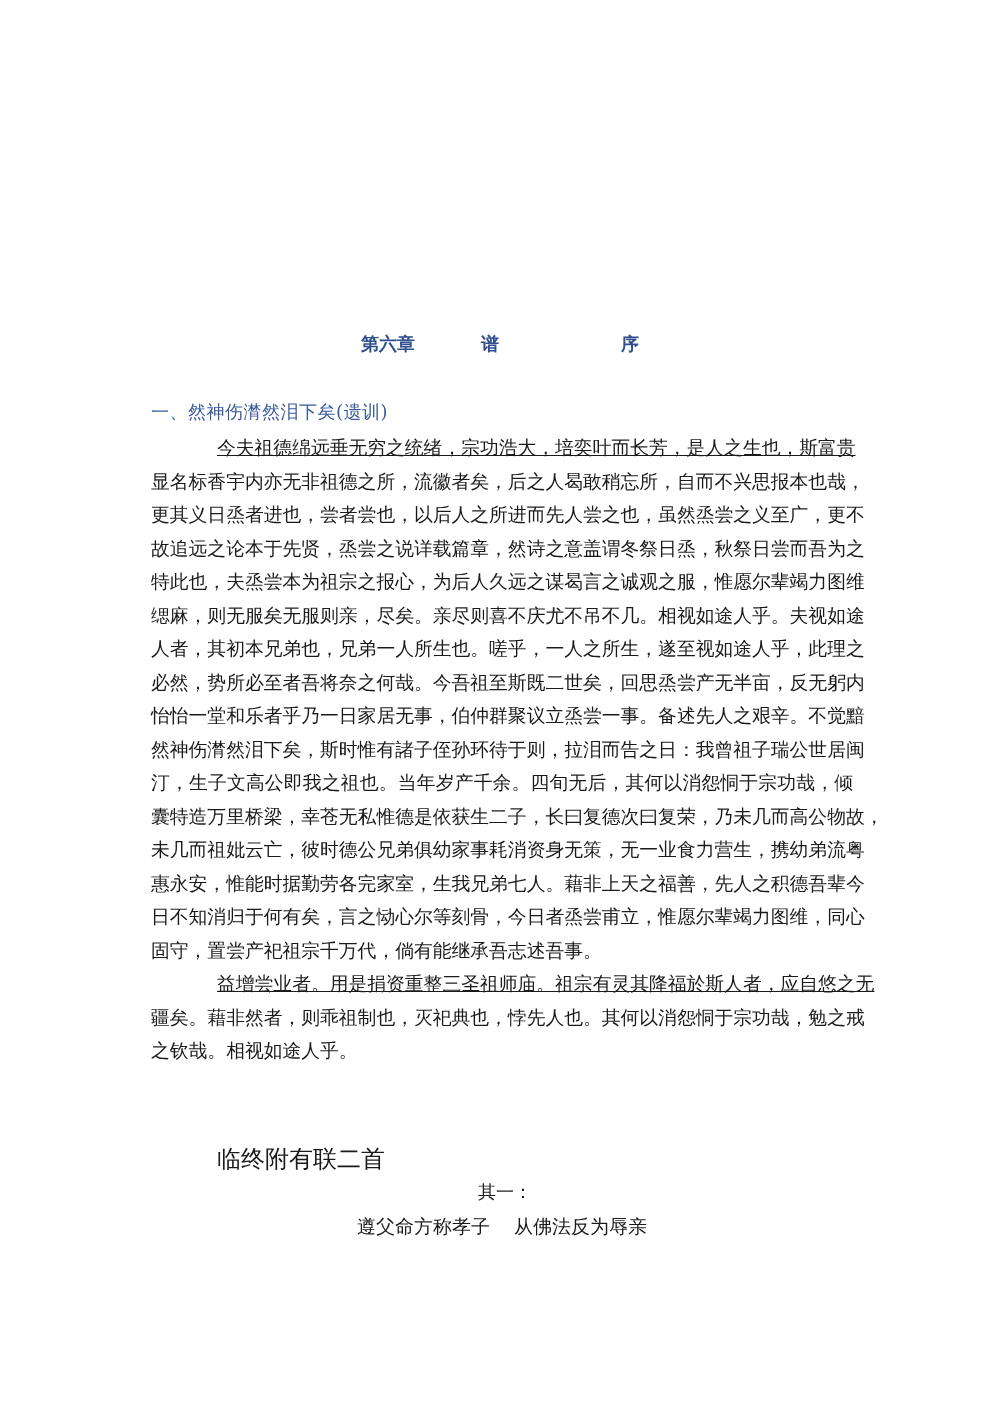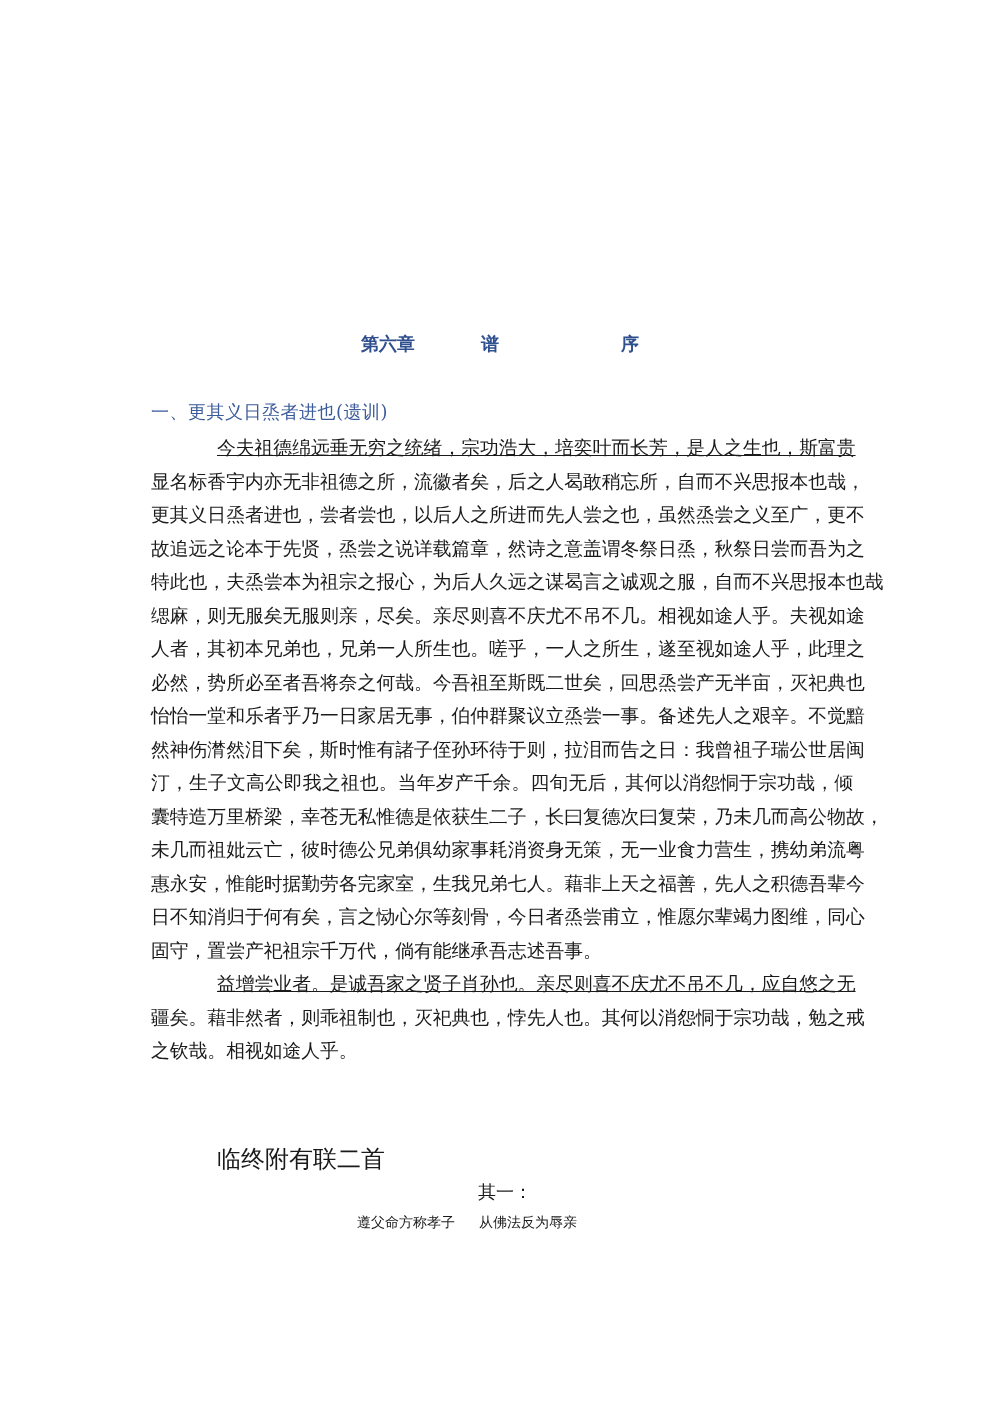--- a/index.html
+++ b/index.html
@@ -85,60 +85,60 @@
       width: 1000px;
       text-align: center;
       font-size: 18px;
       padding-left: 0;
     }
     .couplet-label span { margin-left: 10px; }
     .couplet-lines {
       position: absolute;
       top: 1214px;
       left: 357px;
-      font-size: 14px;
+      font-size: 19px;
       white-space: nowrap;
       font-family: Liberation Mono, monospace;
     }
     .couplet-lines .gap { display: inline-block; width: 24px; }
   </style>
 </head>
 <body>
 
 <div class="page">
 
   <div class="chapter-title">
     <span class="ct-1">第六章</span>
     <span class="ct-2">谱</span>
     <span class="ct-3">序</span>
   </div>
 
-  <div class="section-heading">一、更其义日烝者进也(遗训)</div>
+  <div class="section-heading">一、然神伤潸然泪下矣(遗训)</div>
 
   <div class="body-text">
     <div>
       <span class="line indent">今夫祖德绵远垂无穷之统绪，宗功浩大，培奕叶而长芳，是人之生也，斯富贵</span>
       <span class="line">显名标香宇内亦无非祖德之所，流徽者矣，后之人曷敢稍忘所，自而不兴思报本也哉，</span>
       <span class="line">更其义日烝者进也，尝者尝也，以后人之所进而先人尝之也，虽然烝尝之义至广，更不</span>
       <span class="line">故追远之论本于先贤，烝尝之说详载篇章，然诗之意盖谓冬祭日烝，秋祭日尝而吾为之</span>
-      <span class="line">特此也，夫烝尝本为祖宗之报心，为后人久远之谋曷言之诚观之服，自而不兴思报本也哉</span>
+      <span class="line">特此也，夫烝尝本为祖宗之报心，为后人久远之谋曷言之诚观之服，惟愿尔辈竭力图维</span>
       <span class="line">缌麻，则无服矣无服则亲，尽矣。亲尽则喜不庆尤不吊不几。相视如途人乎。夫视如途</span>
       <span class="line">人者，其初本兄弟也，兄弟一人所生也。嗟乎，一人之所生，遂至视如途人乎，此理之</span>
-      <span class="line">必然，势所必至者吾将奈之何哉。今吾祖至斯既二世矣，回思烝尝产无半亩，灭祀典也</span>
+      <span class="line">必然，势所必至者吾将奈之何哉。今吾祖至斯既二世矣，回思烝尝产无半亩，反无躬内</span>
       <span class="line">怡怡一堂和乐者乎乃一日家居无事，伯仲群聚议立烝尝一事。备述先人之艰辛。不觉黯</span>
       <span class="line">然神伤潸然泪下矣，斯时惟有諸子侄孙环待于则，拉泪而告之日：我曾祖子瑞公世居闽</span>
       <span class="line">汀，生子文高公即我之祖也。当年岁产千余。四旬无后，其何以消怨恫于宗功哉，倾</span>
       <span class="line">囊特造万里桥梁，幸苍无私惟德是依获生二子，长曰复德次曰复荣，乃未几而高公物故，</span>
       <span class="line">未几而祖妣云亡，彼时德公兄弟俱幼家事耗消资身无策，无一业食力营生，携幼弟流粤</span>
       <span class="line">惠永安，惟能时据勤劳各完家室，生我兄弟七人。藉非上天之福善，先人之积德吾辈今</span>
       <span class="line">日不知消归于何有矣，言之恸心尔等刻骨，今日者烝尝甫立，惟愿尔辈竭力图维，同心</span>
       <span class="line last">固守，置尝产祀祖宗千万代，倘有能继承吾志述吾事。</span>
     </div>
     <div>
-      <span class="line indent">益增尝业者。是诚吾家之贤子肖孙也。亲尽则喜不庆尤不吊不几，应自悠之无</span>
+      <span class="line indent">益增尝业者。用是捐资重整三圣祖师庙。祖宗有灵其降福於斯人者，应自悠之无</span>
       <span class="line">疆矣。藉非然者，则乖祖制也，灭祀典也，悖先人也。其何以消怨恫于宗功哉，勉之戒</span>
       <span class="line last">之钦哉。相视如途人乎。</span>
     </div>
   </div>
 
   <div class="couplet-intro">临终附有联二首</div>
 
   <div class="couplet-label">
     <span>其一：</span>
   </div>

